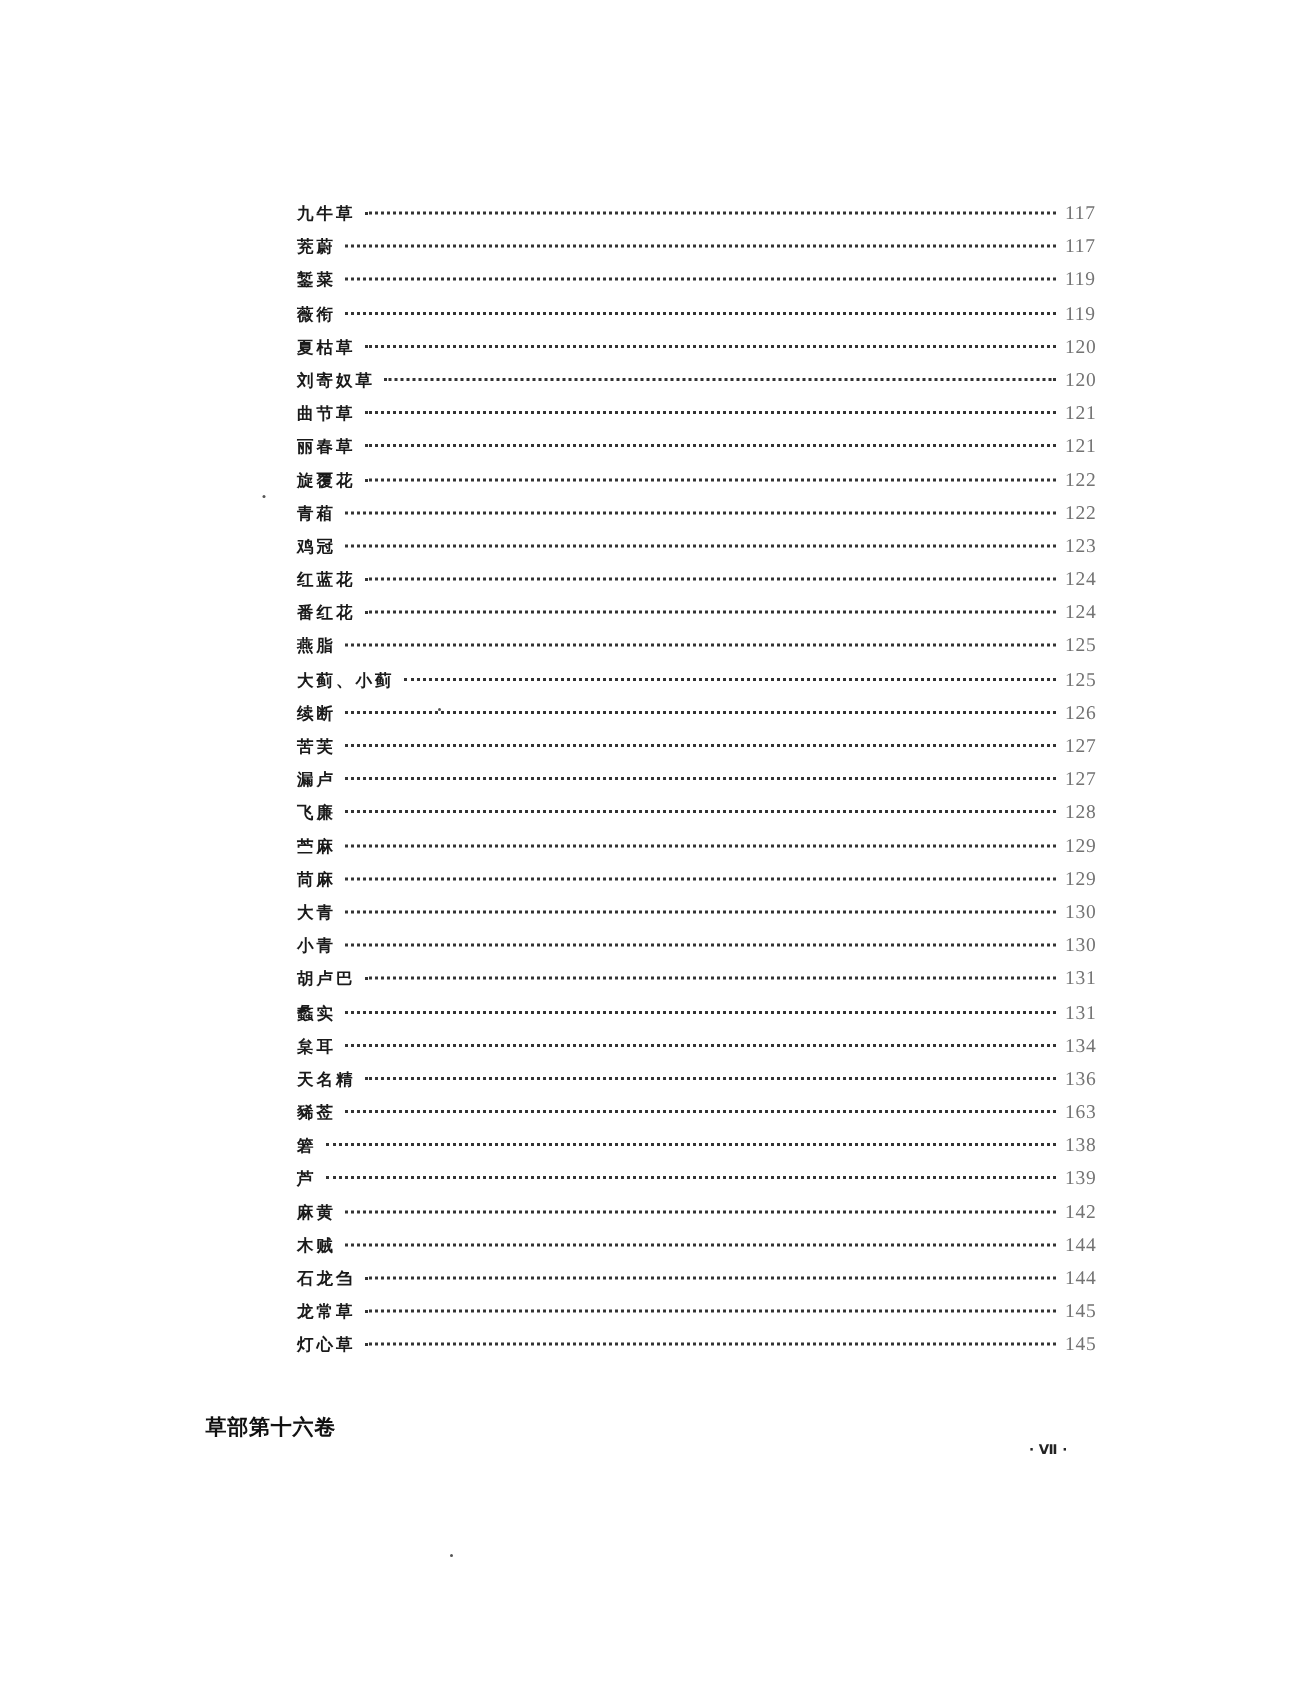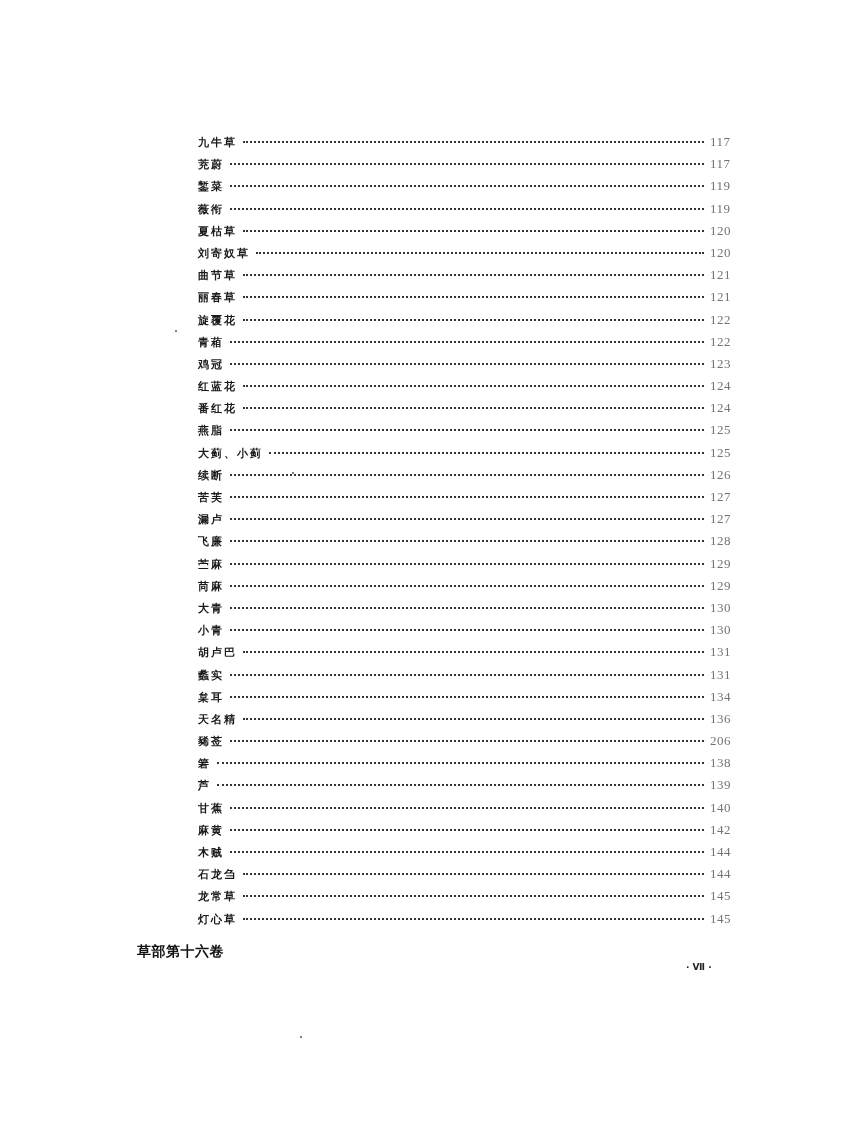--- a/index.html
+++ b/index.html
@@ -154,36 +154,31 @@
       <span class="page">134</span>
     </div>
   <div class="row">
       <span class="name">天名精</span>
       <span class="leader"></span>
       <span class="page">136</span>
     </div>
   <div class="row">
       <span class="name">豨莶</span>
       <span class="leader"></span>
-      <span class="page">206</span>
+      <span class="page">163</span>
     </div>
   <div class="row">
       <span class="name">箬</span>
       <span class="leader"></span>
       <span class="page">138</span>
     </div>
   <div class="row">
       <span class="name">芦</span>
       <span class="leader"></span>
       <span class="page">139</span>
-    </div>
-  <div class="row">
-      <span class="name">甘蕉</span>
-      <span class="leader"></span>
-      <span class="page">140</span>
     </div>
   <div class="row">
       <span class="name">麻黄</span>
       <span class="leader"></span>
       <span class="page">142</span>
     </div>
   <div class="row">
       <span class="name">木贼</span>
       <span class="leader"></span>
       <span class="page">144</span>

